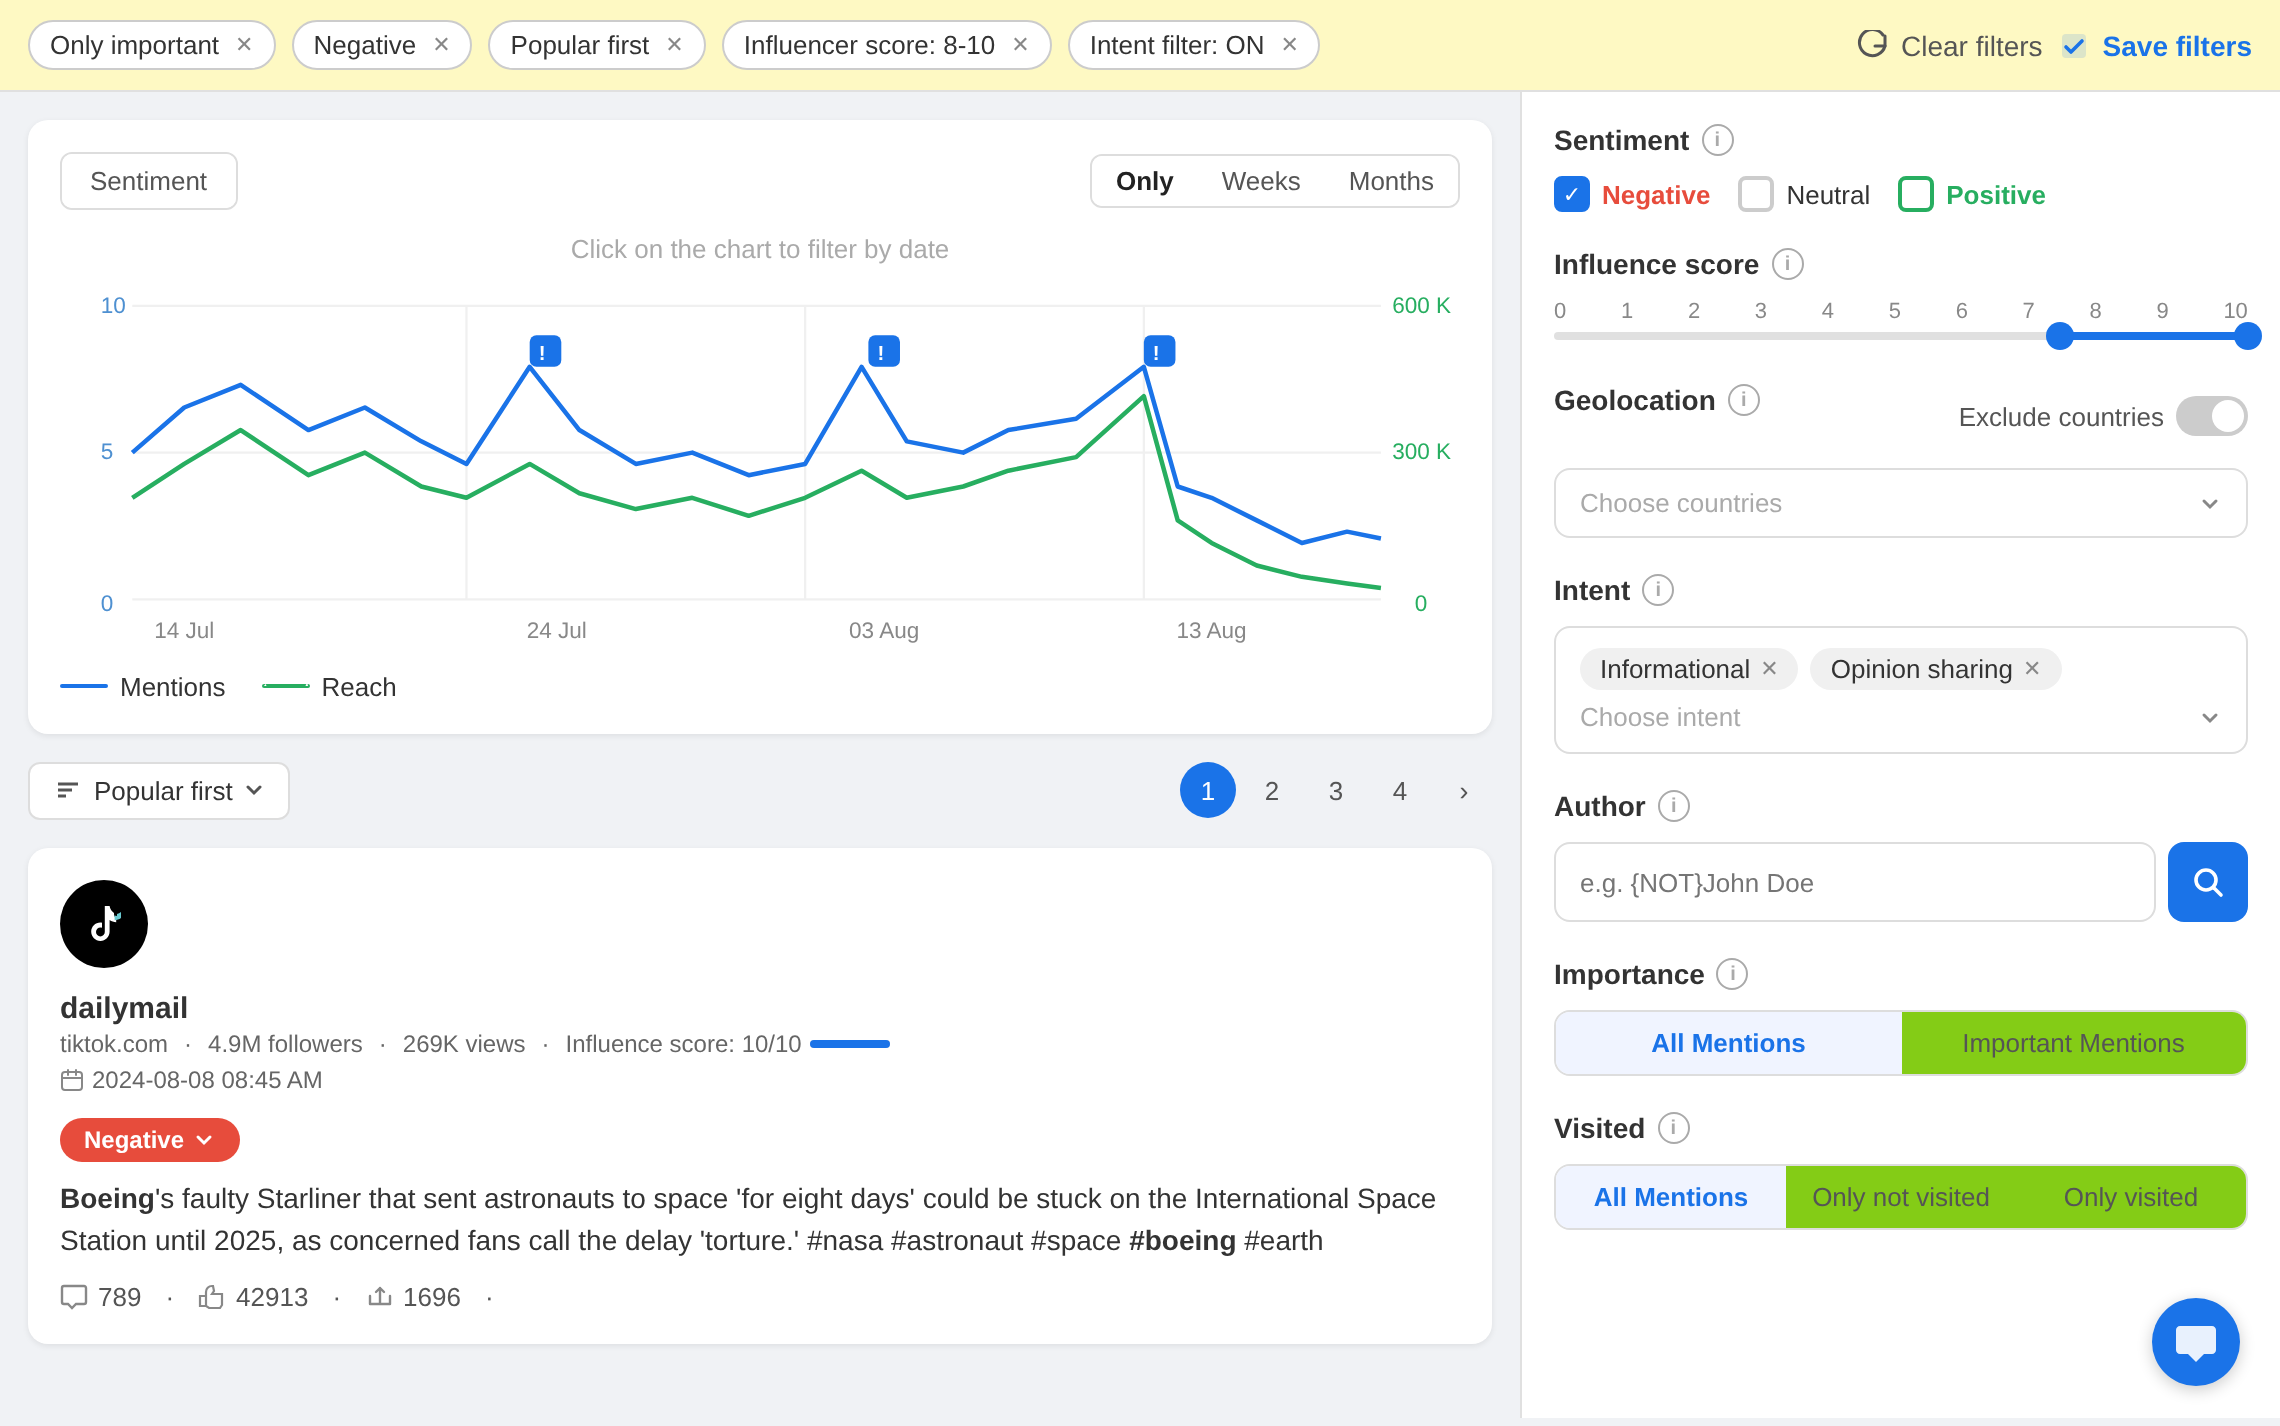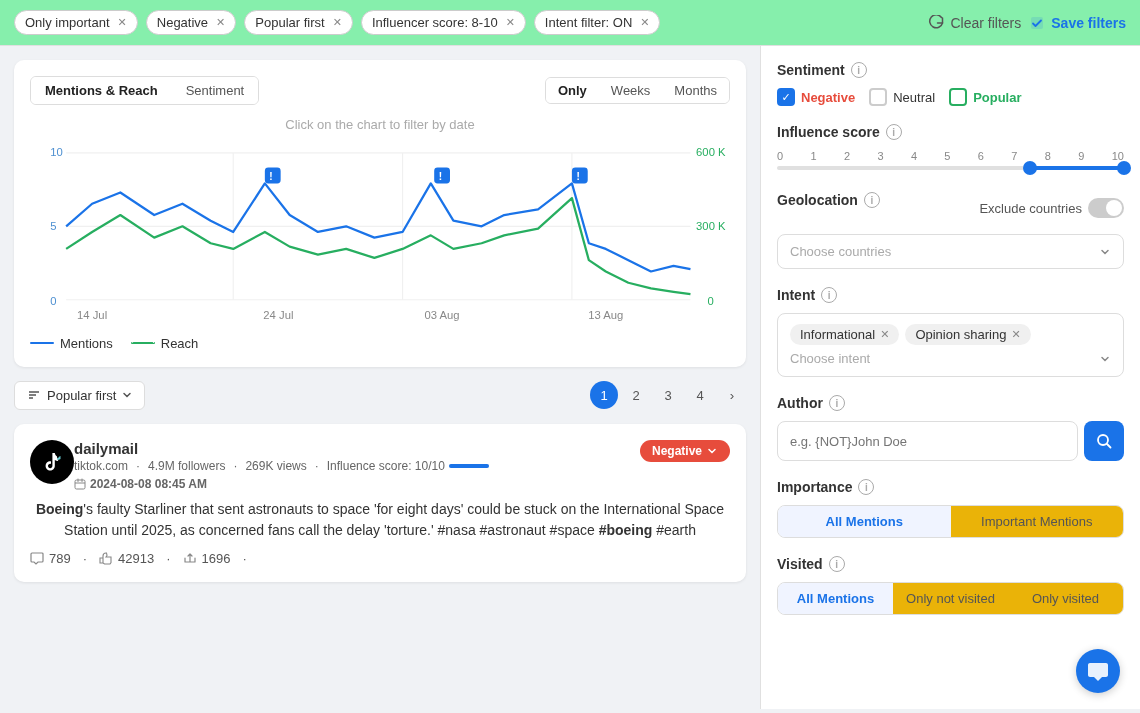--- a/index.html
+++ b/index.html
@@ -1,21 +1,21 @@
 <!DOCTYPE html>
 <html><head>
   <meta charset="utf-8">
   <style>
     * { box-sizing: border-box; margin: 0; padding: 0; }
     body { font-family: -apple-system, BlinkMacSystemFont, 'Segoe UI', sans-serif; background: #f0f2f5; font-size: 14px; color: #333; }
 
     
     .filter-bar {
       display: flex; align-items: center; gap: 8px; padding: 10px 14px;
-      background: #86efac; border-bottom: 1px solid #e0e0e0; flex-wrap: wrap;
+      background: #fef9c3; border-bottom: 1px solid #e0e0e0; flex-wrap: wrap;
     }
     .filter-tag {
       display: flex; align-items: center; gap: 6px;
       background: #fff; border: 1px solid #ccc; border-radius: 20px;
       padding: 4px 10px; font-size: 13px; cursor: pointer; white-space: nowrap;
     }
     .filter-tag .x {
       font-size: 11px; color: #888; cursor: pointer; margin-left: 2px;
     }
     .filter-sep { flex: 1; }
@@ -83,39 +83,39 @@
     .page-btn.active { background: #1a73e8; color: #fff; }
     .page-next {
       width: 28px; height: 28px; display: flex; align-items: center; justify-content: center;
       border: none; background: none; cursor: pointer; color: #555;
     }
 
     
     .post-card {
       background: #fff; border-radius: 10px; padding: 16px; box-shadow: 0 1px 3px rgba(0,0,0,0.08);
     }
-    .post-header { display: flex; align-items: flex-start; margin-bottom: 8px; }
+    .post-header { display: flex; align-items: flex-start; gap: 12px; margin-bottom: 8px; flex-direction: column; }
     .avatar {
       width: 44px; height: 44px; border-radius: 50%; background: #000;
       display: flex; align-items: center; justify-content: center; flex-shrink: 0;
       overflow: hidden;
     }
     .post-meta { flex: 1; }
     .post-author { font-weight: 700; font-size: 15px; margin-bottom: 2px; }
     .post-sub { font-size: 12px; color: #666; display: flex; align-items: center; gap: 8px; flex-wrap: wrap; }
     .influence-bar { display: inline-flex; align-items: center; gap: 4px; }
     .bar-track { width: 40px; height: 4px; background: #e0e0e0; border-radius: 2px; }
     .bar-fill { height: 100%; background: #1a73e8; border-radius: 2px; width: 100%; }
-    .post-date { font-size: 12px; color: #666; margin-top: 4px; display: flex; align-items: center; gap: 4px; font-weight: bold; }
+    .post-date { font-size: 12px; color: #666; margin-top: 4px; display: flex; align-items: center; gap: 4px; }
     .sentiment-badge {
       display: flex; align-items: center; gap: 4px;
       background: #e74c3c; color: #fff; border-radius: 20px; padding: 4px 12px; font-size: 12px; font-weight: 600;
       cursor: pointer;
     }
-    .post-text { font-size: 14px; line-height: 1.5; margin-bottom: 10px; text-align: center; }
+    .post-text { font-size: 14px; line-height: 1.5; margin-bottom: 10px; }
     .post-text strong { font-weight: 700; }
     .post-stats { display: flex; gap: 12px; font-size: 13px; color: #555; }
     .stat-item { display: flex; align-items: center; gap: 5px; }
 
     
     .right-panel {
       width: 380px; background: #fff; border-left: 1px solid #e0e0e0;
       overflow-y: auto; padding: 16px; display: flex; flex-direction: column; gap: 18px;
     }
 
@@ -193,21 +193,21 @@
     .search-btn {
       background: #1a73e8; border: none; border-radius: 8px;
       width: 40px; height: 40px; cursor: pointer; display: flex; align-items: center; justify-content: center;
       color: #fff; font-size: 16px;
     }
 
     
     .toggle-group { display: flex; border: 1px solid #ddd; border-radius: 8px; overflow: hidden; }
     .toggle-opt {
       flex: 1; text-align: center; padding: 8px 6px; font-size: 13px; cursor: pointer;
-      border: none; background: #eab308; color: #555;
+      border: none; background: #84cc16; color: #555;
     }
     .toggle-opt.active { background: #f0f4ff; color: #1a73e8; font-weight: 600; }
 
     
     .chat-bubble {
       position: fixed; bottom: 20px; right: 20px;
       width: 44px; height: 44px; background: #1a73e8; border-radius: 50%;
       display: flex; align-items: center; justify-content: center; cursor: pointer;
       box-shadow: 0 2px 8px rgba(0,0,0,0.2);
     }
@@ -253,21 +253,20 @@
   </button>
 </div>
 
 <div class="main-layout">
 
   <div class="left-panel">
 
     <div class="card">
       <div class="chart-tabs">
         <div class="chart-tab-group">
-          <button class="chart-tab active">Mentions &amp; Reach</button>
           <button class="chart-tab">Sentiment</button>
         </div>
         <div class="time-tabs">
           <button class="time-tab active">Only</button>
           <button class="time-tab">Weeks</button>
           <button class="time-tab">Months</button>
         </div>
       </div>
       <div class="chart-hint">Click on the chart to filter by date</div>
       <div class="chart-area">
@@ -424,21 +423,21 @@
           </div>
           <span class="chk-red">Negative</span>
         </label>
         <label class="chk-item">
           <div class="chk-box"></div>
           <span>Neutral</span>
         </label>
         <label class="chk-item">
           <div class="chk-box checked-green">
           </div>
-          <span style="color:#27ae60; font-weight:600;">Popular</span>
+          <span style="color:#27ae60; font-weight:600;">Positive</span>
         </label>
       </div>
     </div>
 
     <div>
       <div class="filter-section-title">
         <span>Influence score</span>
         <span class="info-icon">i</span>
       </div>
       <div class="slider-labels">

